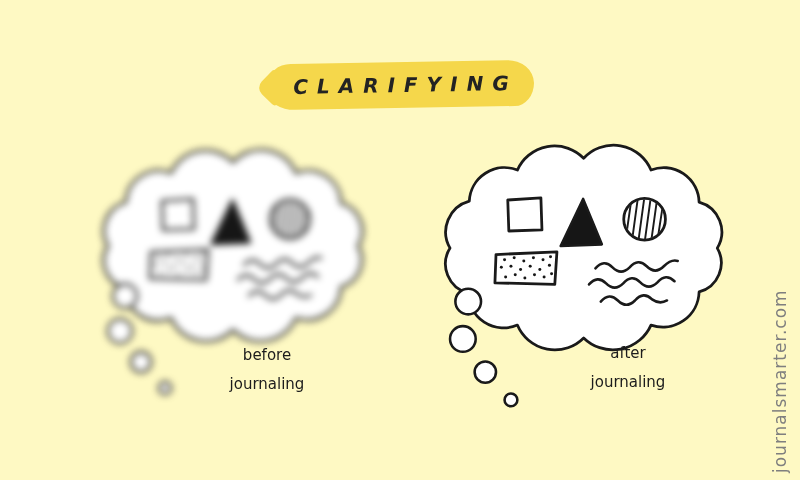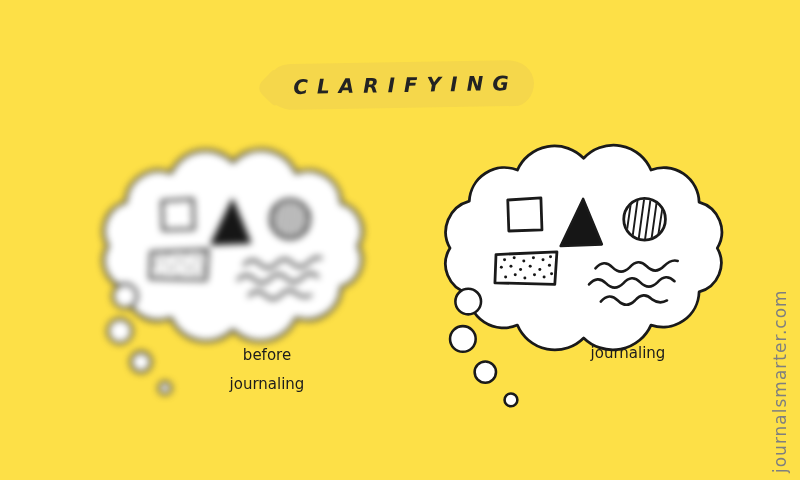--- a/index.html
+++ b/index.html
@@ -1,17 +1,17 @@
 <!DOCTYPE html>
 <html><head>
 <meta charset="utf-8">
 <style>
   html,body{margin:0;padding:0;background:#ffffff;}
   .canvas{
-    position:relative;width:800px;height:480px;background:#fde047;
+    position:relative;width:800px;height:480px;background:#fef9c3;
     overflow:hidden;font-family:"DejaVu Sans", sans-serif;
   }
 
   
   .title-highlight{
     position:absolute;left:268px;top:62px;width:266px;height:46px;
     background:#F5D74B;
     border-radius:26px 30px 22px 30px / 22px 26px 26px 20px;
     transform:rotate(-1deg);
     display:flex;align-items:center;justify-content:center;
@@ -140,18 +140,19 @@
     <svg viewBox="0 0 290 255" width="310" height="273">
         <use href="#thought-cloud"></use>
       </svg>
   </div>
 
   <div class="caption caption-before">
     <div>before</div>
     <div>journaling</div>
   </div>
   <div class="caption caption-after">
+    <div>after</div>
     <div>journaling</div>
   </div>
 
   <div class="watermark">journalsmarter.com</div>
 
 </div>
 
 </body></html>

